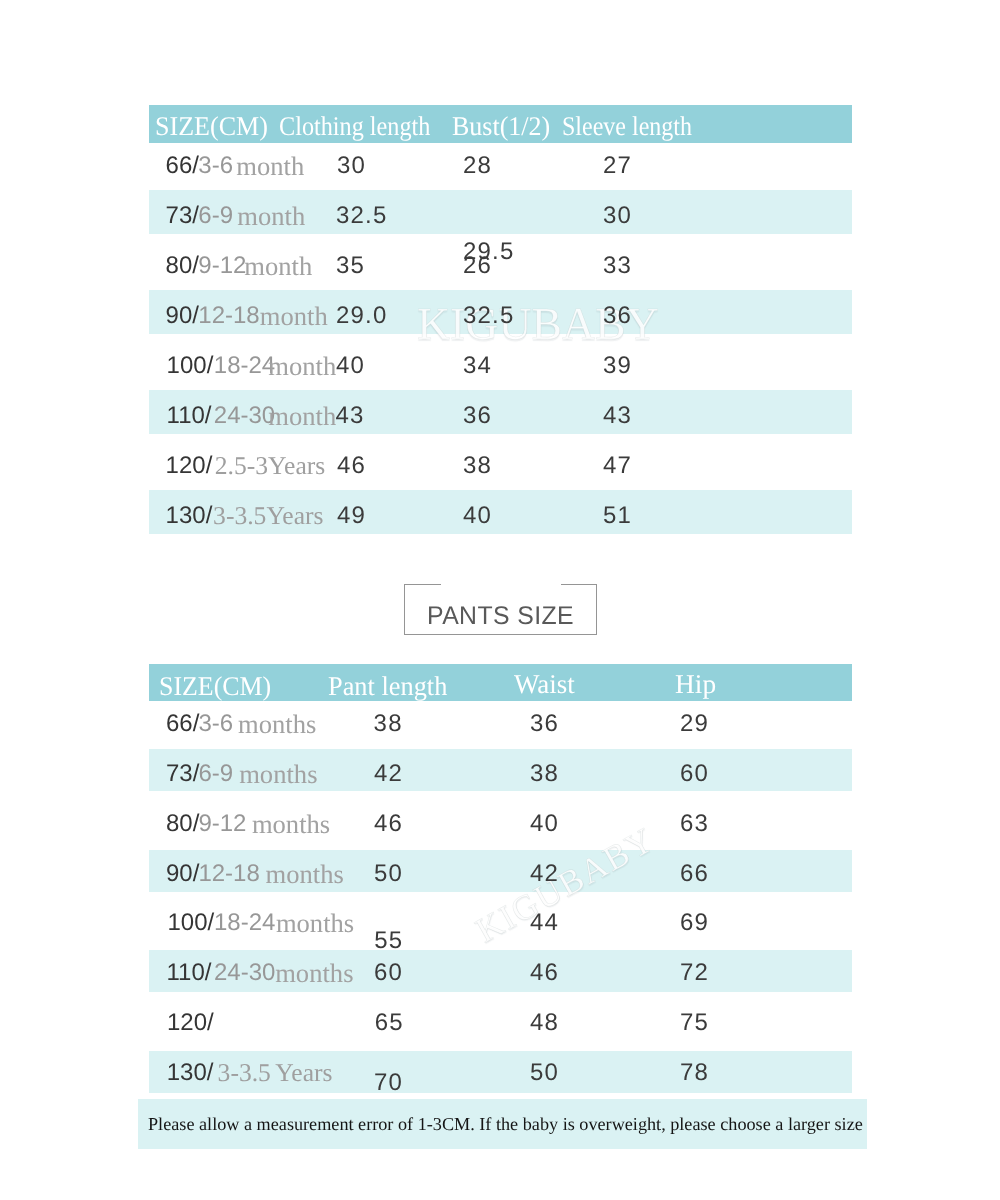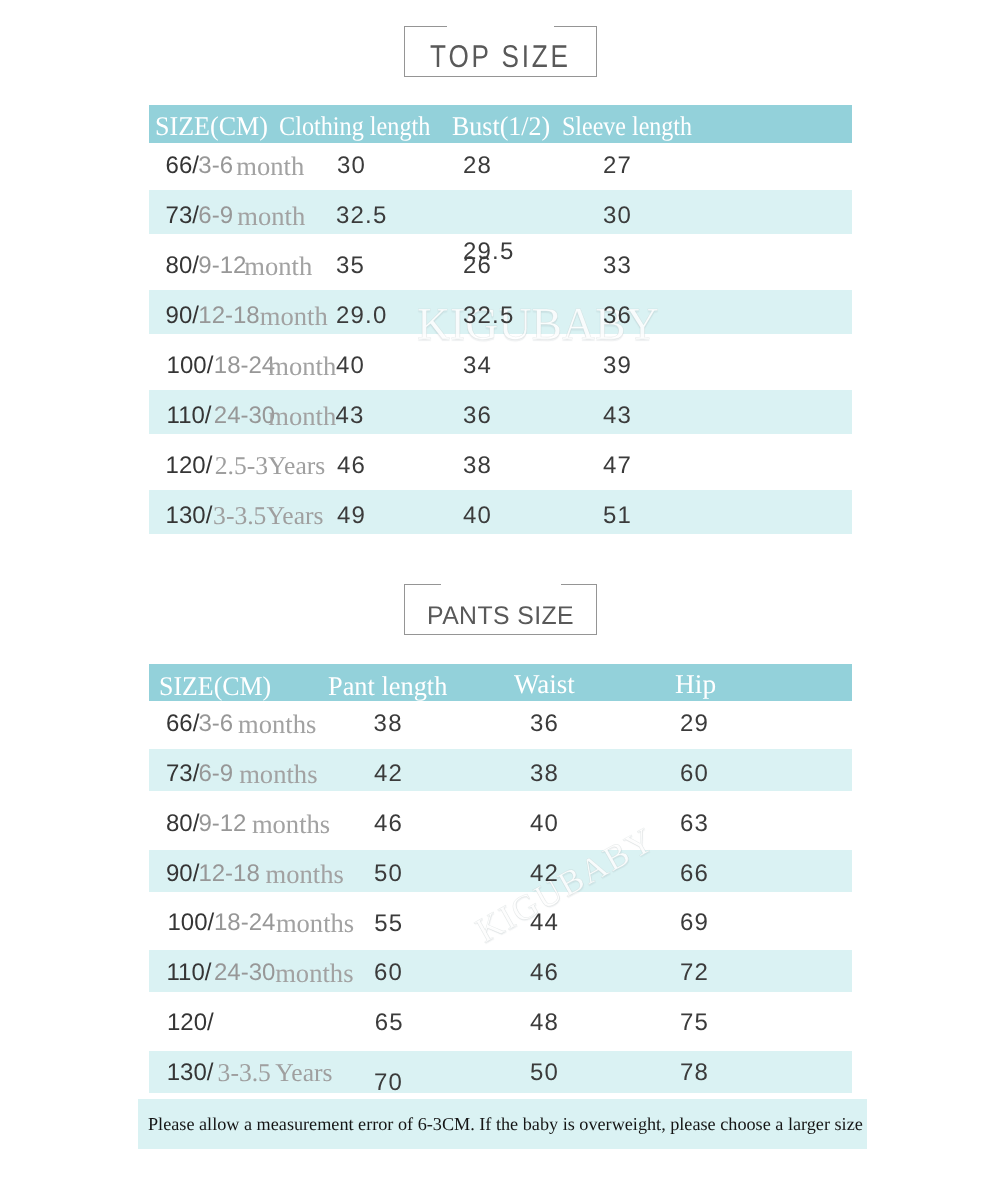--- a/index.html
+++ b/index.html
@@ -32,25 +32,20 @@
   .note-text{position:absolute;font-family:"Liberation Serif",serif;font-size:18.2px;color:#151515;white-space:nowrap;}
 
   .wm{position:absolute;font-family:"Liberation Serif",serif;white-space:nowrap;pointer-events:none;
       color:rgba(255,255,255,0.85);-webkit-text-stroke:0.6px rgba(125,140,145,0.16);text-shadow:0 1.5px 1px rgba(90,110,115,0.10);z-index:1;}
 </style>
 </head>
 <body>
 
 <div class="page">
 
-  <div class="section-title" style="left:404px;top:26px;width:193px;height:51px;">
-    <div class="title-box" style="left:0;top:0;width:193px;height:51px;"></div>
-    <div class="title-gap" style="left:43px;top:-1px;width:107px;"></div>
-    <div class="title-text title-top" style="left:0;top:5px;width:193px;height:51px;line-height:51px;text-align:center;">TOP SIZE</div>
-  </div>
 
   <div class="tbl" style="left:149px;top:105px;width:703px;height:432px;z-index:0;">
     <div class="rowbg bandbg" style="left:0;top:85px;width:703px;height:44px;"></div>
     <div class="rowbg bandbg" style="left:0;top:185px;width:703px;height:44px;"></div>
     <div class="rowbg bandbg" style="left:0;top:285px;width:703px;height:44px;"></div>
     <div class="rowbg bandbg" style="left:0;top:385px;width:703px;height:44px;"></div>
   </div>
 
   <div class="wm" style="left:417px;top:296.5px;font-size:45.8px;letter-spacing:0px;">KIGUBABY</div>
 
@@ -176,21 +171,21 @@
       <div class="cell age" style="left:49.4px;top:2.95px;height:42px;line-height:42px;">12-18</div>
       <div class="cell unit" style="left:116.6px;top:2.95px;height:42px;line-height:42px;">months</div>
       <div class="cell num" style="left:225px;top:2.95px;height:42px;line-height:42px;">50</div>
       <div class="cell num" style="left:381px;top:2.95px;height:42px;line-height:42px;">42</div>
       <div class="cell num" style="left:531px;top:2.95px;height:42px;line-height:42px;">66</div>
     </div>
     <div class="row" style="left:0;top:235.8px;width:703px;height:42px;">
       <div class="cell sz" style="left:18.5px;top:2.6px;height:42px;line-height:42px;">100/</div>
       <div class="cell age" style="left:65px;top:2.6px;height:42px;line-height:42px;">18-24</div>
       <div class="cell unit" style="left:126.9px;top:2.6px;height:42px;line-height:42px;">months</div>
-      <div class="cell num" style="left:225.3px;top:3px;height:42px;line-height:42px;">55</div>
+      <div class="cell num" style="left:225.3px;top:20px;height:42px;line-height:42px;">55</div>
       <div class="cell num" style="left:381px;top:2.6px;height:42px;line-height:42px;">44</div>
       <div class="cell num" style="left:531px;top:2.6px;height:42px;line-height:42px;">69</div>
     </div>
     <div class="row" style="left:0;top:286.1px;width:703px;height:42px;">
       <div class="cell sz" style="left:17.5px;top:2.25px;height:42px;line-height:42px;">110/</div>
       <div class="cell age" style="left:65px;top:2.25px;height:42px;line-height:42px;">24-30</div>
       <div class="cell unit" style="left:126.2px;top:2.25px;height:42px;line-height:42px;">months</div>
       <div class="cell num" style="left:225px;top:2.25px;height:42px;line-height:42px;">60</div>
       <div class="cell num" style="left:381px;top:2.25px;height:42px;line-height:42px;">46</div>
       <div class="cell num" style="left:531px;top:2.25px;height:42px;line-height:42px;">72</div>
@@ -204,16 +199,16 @@
     <div class="row" style="left:0;top:386.6px;width:703px;height:42px;">
       <div class="cell sz" style="left:17.7px;top:1.55px;height:42px;line-height:42px;">130/</div>
       <div class="cell" style="left:68.6px;top:1.55px;height:42px;line-height:42px;"><span class="ageser">3-3.5</span><span class="sep">&nbsp;</span><span class="ageser">Years</span></div>
       <div class="cell num" style="left:225px;top:1.55px;height:42px;line-height:42px;margin-top:10px;">70</div>
       <div class="cell num" style="left:381px;top:1.55px;height:42px;line-height:42px;">50</div>
       <div class="cell num" style="left:531px;top:1.55px;height:42px;line-height:42px;">78</div>
     </div>
   </div>
 
   <div class="note" style="left:138px;top:1099px;width:729px;height:50px;">
-    <div class="note-text" style="left:10px;top:0;height:50px;line-height:50px;">Please allow a measurement error of 6-3CM. If the baby is overweight, please choose a larger size</div>
+    <div class="note-text" style="left:10px;top:0;height:50px;line-height:50px;">Please allow a measurement error of 1-3CM. If the baby is overweight, please choose a larger size</div>
   </div>
 
 </div>
 
 </body></html>

